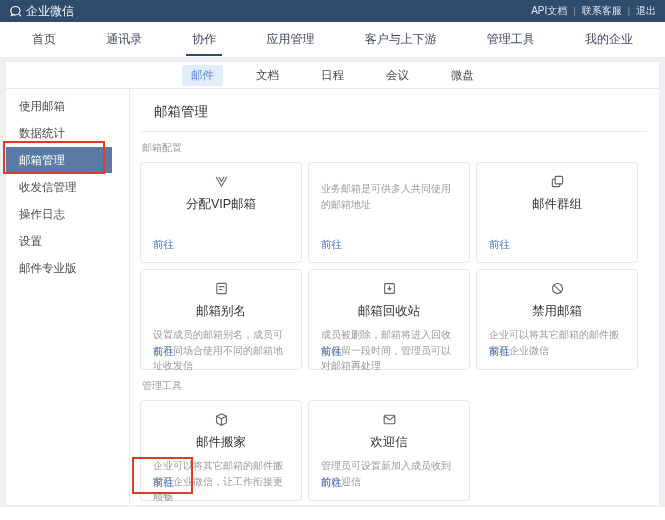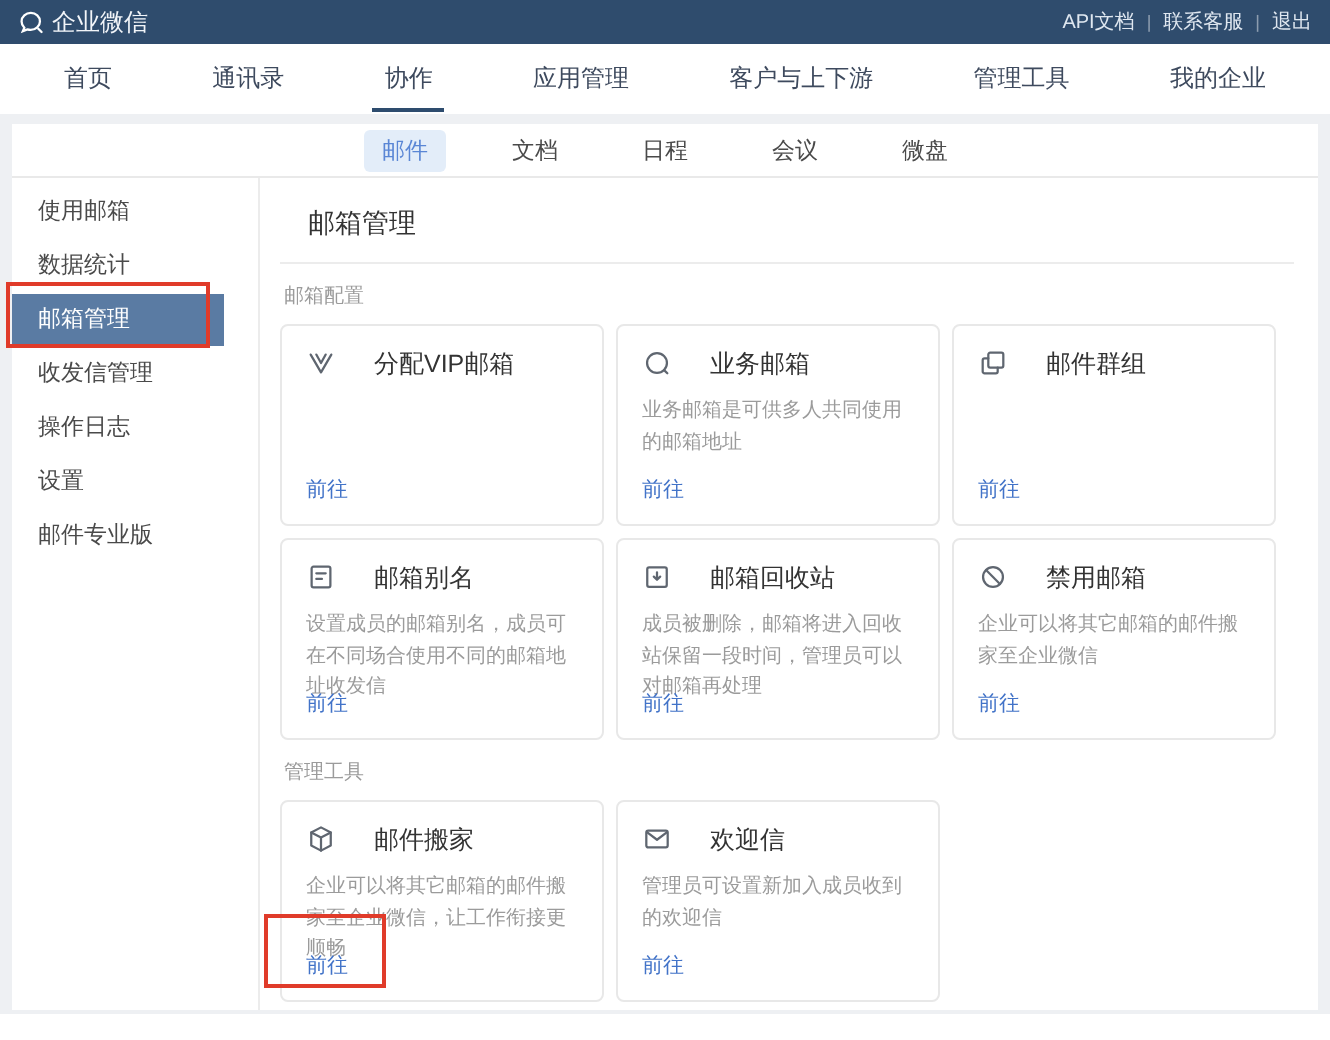--- a/index.html
+++ b/index.html
@@ -59,21 +59,21 @@
   .side-item.active { background:#5a7ba3; color:#fff; }
 
   .content { flex:1; padding:12px 12px 0 10px; overflow:hidden; }
   .page-title { font-size:13.5px; color:#333; padding:2px 0 10px 14px; border-bottom:1px solid #ececec; }
   .section-label { font-size:10px; color:#9b9b9b; margin:9px 0 7px 2px; }
   .cards { display:grid; grid-template-columns:repeat(3,162px); gap:6px; }
   .card {
     border:1px solid #e8e8e8; border-radius:4px; background:#fff;
     height:101px; padding:11px 12px; position:relative;
   }
-  .card-head { display:flex; align-items:flex-start; gap:19px; }
+  .card-head { display:flex; align-items:center; gap:7px;flex-direction:column; }
   .card-icon { width:15px; height:15px; flex-shrink:0; display:flex; align-items:center; }
   .card-icon svg { display:block; }
   .card-title { font-size:12.5px; color:#333; }
   .card-desc { font-size:10px; color:#9b9b9b; line-height:1.55; margin-top:7px; }
   .card-link {
     position:absolute; left:12px; bottom:10px; font-size:10.5px;
     color:#4273c8; cursor:pointer; text-decoration:none;
   }
 
   
@@ -144,29 +144,20 @@
                   <svg width="15" height="15" viewBox="0 0 16 16" fill="none" stroke="#5f6670" stroke-width="1.2" stroke-linecap="round" stroke-linejoin="round">
                     <path d="M2.5 3.5 8 13 13.5 3.5"></path>
                     <path d="M5.5 3.5 8 8l2.5-4.5"></path>
                   </svg>
                 </span>
                 <span class="card-title">分配VIP邮箱</span>
               </div>
               <a class="card-link">前往</a>
             </div>
             <div class="card">
-              <div class="card-head">
-                <span class="card-icon">
-                  <svg width="15" height="15" viewBox="0 0 16 16" fill="none" stroke="#5f6670" stroke-width="1.2" stroke-linecap="round" stroke-linejoin="round">
-                    <circle cx="8" cy="8" r="5.3"></circle>
-                    <path d="M11.8 11.8l1.7 1.7"></path>
-                  </svg>
-                </span>
-                <span class="card-title">业务邮箱</span>
-              </div>
               <div class="card-desc">业务邮箱是可供多人共同使用的邮箱地址</div>
               <a class="card-link">前往</a>
             </div>
             <div class="card">
               <div class="card-head">
                 <span class="card-icon">
                   <svg width="15" height="15" viewBox="0 0 16 16" fill="none" stroke="#5f6670" stroke-width="1.2" stroke-linecap="round" stroke-linejoin="round">
                     <rect x="5.5" y="2.5" width="8" height="8" rx="1"></rect>
                     <path d="M10.5 10.5v2a1 1 0 0 1-1 1h-6a1 1 0 0 1-1-1v-6a1 1 0 0 1 1-1h2"></path>
                   </svg>

